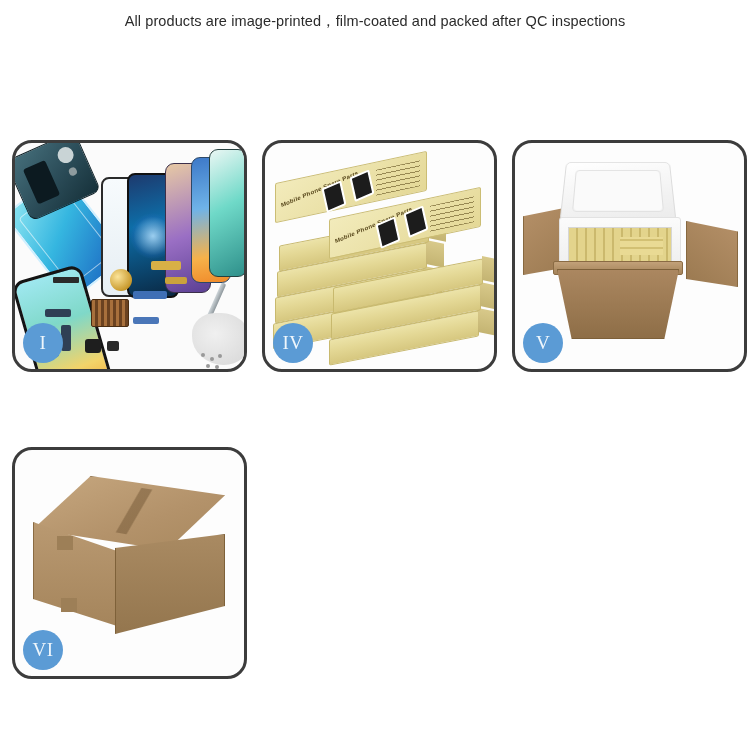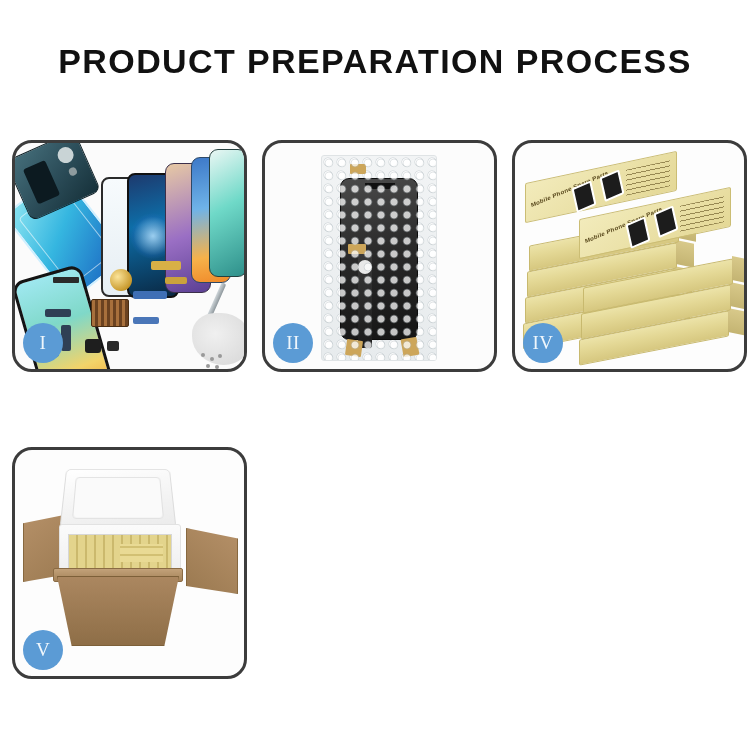--- a/index.html
+++ b/index.html
@@ -340,21 +340,21 @@
   }
   .c6-tape1 { position:absolute; left:42px; top:86px; width:16px; height:14px; background:#9d7f57; }
   .c6-tape2 { position:absolute; left:46px; top:148px; width:16px; height:14px; background:#9d7f57; }
 </style>
 </head>
 <body>
 
 <div class="page">
 
   <div class="header">
-    <div class="title">PRODUCT PREPARATION PROCESS</div>
+    <div class="subtitle">All products are image-printed，film-coated and packed after QC inspections</div>
   </div>
 
   <div class="grid">
 
     <div class="panel p1">
       <div class="panel-stage">
         <div class="ph ph-blue"></div>
         <div class="ph ph-glass"></div>
         <div class="ph ph-dark"></div>
         <div class="ph ph-purple"></div>
@@ -380,35 +380,20 @@
           <i style="left:0;top:0"></i>
             <i style="left:9px;top:4px"></i>
           <i style="left:17px;top:1px"></i>
             <i style="left:5px;top:11px"></i>
           <i style="left:14px;top:12px"></i>
         </div>
       </div>
       <div class="badge">I</div>
     </div>
 
-    <div class="panel p2">
-      <div class="panel-stage">
-        <div class="bubblebag">
-          <div class="scrn2"></div>
-          <div class="conn2"></div>
-          <div class="dot2"></div>
-          <div class="tape t1"></div>
-          <div class="tape t2"></div>
-          <div class="tape t3"></div>
-          <div class="tape t4"></div>
-          <div class="bub-ov"></div>
-        </div>
-      </div>
-      <div class="badge">II</div>
-    </div>
 
 
     <div class="panel p4">
       <div class="panel-stage">
         <div class="stack">
           <div class="sbox" style="left:2px;  top:150px;">
               <span class="side"></span>
             </div>
           <div class="sbox" style="left:4px;  top:124px;">
               <span class="side"></span>
@@ -456,15 +441,26 @@
           <div class="c5-inner">
             <div class="c5-inner2"></div>
           </div>
         </div>
         <div class="c5-rim"></div>
         <div class="c5-body"></div>
       </div>
       <div class="badge">V</div>
     </div>
 
+    <div class="panel p6">
+      <div class="panel-stage">
+        <div class="c6-top"></div>
+        <div class="c6-seam"></div>
+        <div class="c6-left"></div>
+        <div class="c6-right"></div>
+        <div class="c6-tape1"></div>
+        <div class="c6-tape2"></div>
+      </div>
+      <div class="badge">VI</div>
+    </div>
 
   </div>
 </div>
 
 </body></html>

